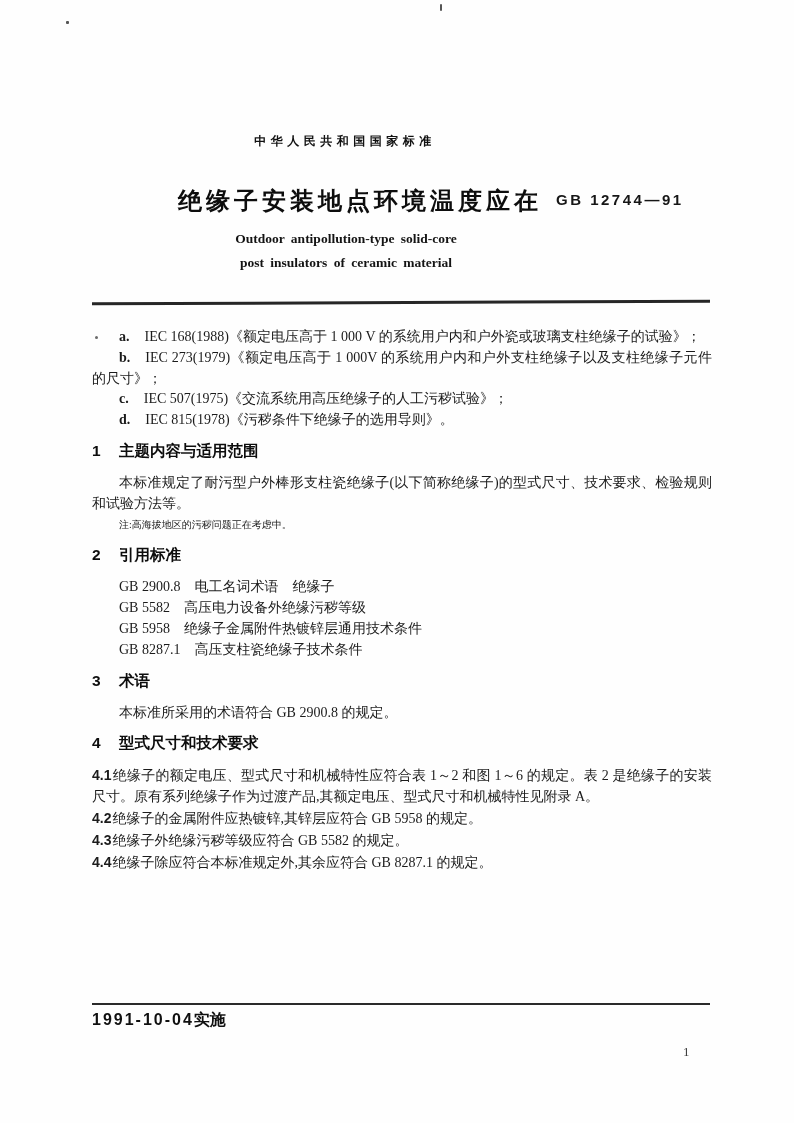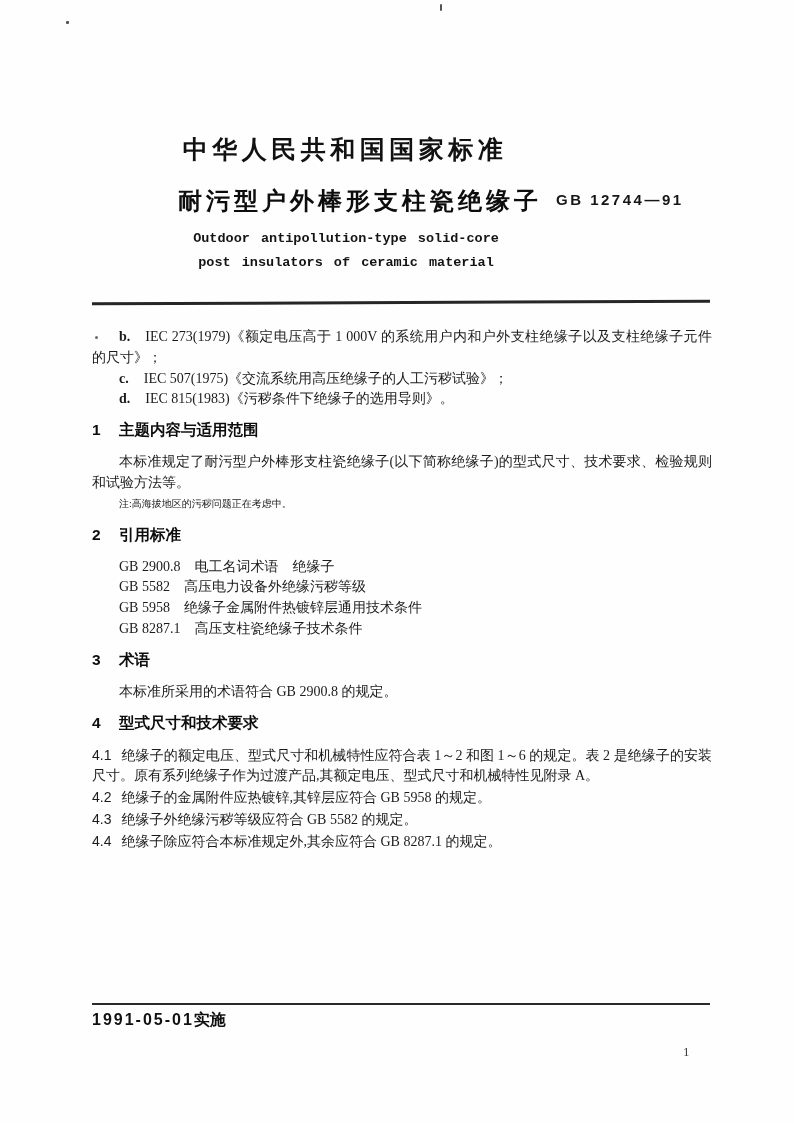--- a/index.html
+++ b/index.html
@@ -18,21 +18,21 @@
 
   
   .std-label {
     position: absolute;
     top: 133px;
     left: 345px;
     transform: translateX(-50%);
     white-space: nowrap;
     font-family: "Liberation Sans", "DejaVu Sans", sans-serif;
     font-weight: 700;
-    font-size: 25px;
+    font-size: 12px;
     letter-spacing: 4.5px;
     color: #111;
   }
   .title-cn {
     position: absolute;
     top: 185px;
     left: 360px;
     transform: translateX(-50%);
     white-space: nowrap;
     font-family: "Liberation Sans", "DejaVu Sans", sans-serif;
@@ -50,21 +50,21 @@
     font-weight: 700;
     font-size: 15px;
     letter-spacing: 2.5px;
     color: #161616;
   }
   .title-en {
     position: absolute;
     left: 346px;
     transform: translateX(-50%);
     white-space: nowrap;
-    font-family: Liberation Mono, monospace;
+    font-family: Liberation Serif, serif;
     font-weight: 700;
     font-size: 13.5px;
     word-spacing: 3px;
     color: #141414;
   }
   .title-en.l1 { top: 231px; }
   .title-en.l2 { top: 255px; }
 
   .rule-top {
     position: absolute;
@@ -106,22 +106,22 @@
   .sec-num { display: inline-block; min-width: 14px; margin-right: 13px; }
   .note {
     font-size: 10px;
     text-indent: 27px;
     color: #222;
   }
   .gb-ref { text-indent: 27px; }
   .clause { text-indent: 0; }
   .clause-num {
     font-family: "Liberation Sans", "DejaVu Sans", sans-serif;
-    font-weight: 400;
-    margin-right: 10px;
+    font-weight: 700;
+    margin-right: 1px;
   }
 
   
   .rule-bottom {
     position: absolute;
     top: 1003px;
     left: 92px;
     width: 618px;
     height: 2px;
     background: #2a2a2a;
@@ -157,39 +157,40 @@
 <body>
 
 <div class="page">
 
   <div class="speck s1"></div>
   <div class="speck s2"></div>
   <div class="speck s3"></div>
 
   <div class="std-label">中华人民共和国国家标准</div>
 
-  <div class="title-cn">耐污型户外棒形支柱瓷绝缘子</div>
+  <div class="title-cn">绝缘子安装地点环境温度应在</div>
 
   <div class="std-no">GB 12744—91</div>
 
   <div class="title-en l1">Outdoor antipollution-type solid-core</div>
 
   <div class="title-en l2">post insulators of ceramic material</div>
 
   <div class="rule-top"></div>
 
   <div class="body-text">
 
 
+    <p class="ref-item"><span class="ref-label">a.</span><span>IEC 168(1988)《额定电压高于 1 000 V 的系统用户内和户外瓷或玻璃支柱绝缘子的试验》；</span></p>
 
     <p class="ref-item"><span class="ref-label">b.</span><span>IEC 273(1979)《额定电压高于 1 000V 的系统用户内和户外支柱绝缘子以及支柱绝缘子元件的尺寸》；</span></p>
 
     <p class="ref-item"><span class="ref-label">c.</span><span>IEC 507(1975)《交流系统用高压绝缘子的人工污秽试验》；</span></p>
 
-    <p class="ref-item"><span class="ref-label">d.</span><span>IEC 815(1983)《污秽条件下绝缘子的选用导则》。</span></p>
+    <p class="ref-item"><span class="ref-label">d.</span><span>IEC 815(1978)《污秽条件下绝缘子的选用导则》。</span></p>
 
     <p class="sec-heading"><span class="sec-num">1</span><span>主题内容与适用范围</span></p>
 
     <p class="ind">本标准规定了耐污型户外棒形支柱瓷绝缘子(以下简称绝缘子)的型式尺寸、技术要求、检验规则和试验方法等。</p>
 
 
     <p class="note">注:高海拔地区的污秽问题正在考虑中。</p>
 
     <p class="sec-heading"><span class="sec-num">2</span><span>引用标准</span></p>
 
@@ -210,18 +211,18 @@
 
     <p class="clause"><span class="clause-num">4.3</span><span>绝缘子外绝缘污秽等级应符合 GB 5582 的规定。</span></p>
 
     <p class="clause"><span class="clause-num">4.4</span><span>绝缘子除应符合本标准规定外,其余应符合 GB 8287.1 的规定。</span></p>
 
   </div>
 
   <div class="rule-bottom"></div>
 
   <div class="footer-row">
-    <span><span class="footer-date">1991-05-01</span><span>实施</span></span>
+    <span><span class="footer-date">1991-10-04</span><span>实施</span></span>
   </div>
 
   <div class="page-num">1</div>
 
 </div>
 
 </body></html>

